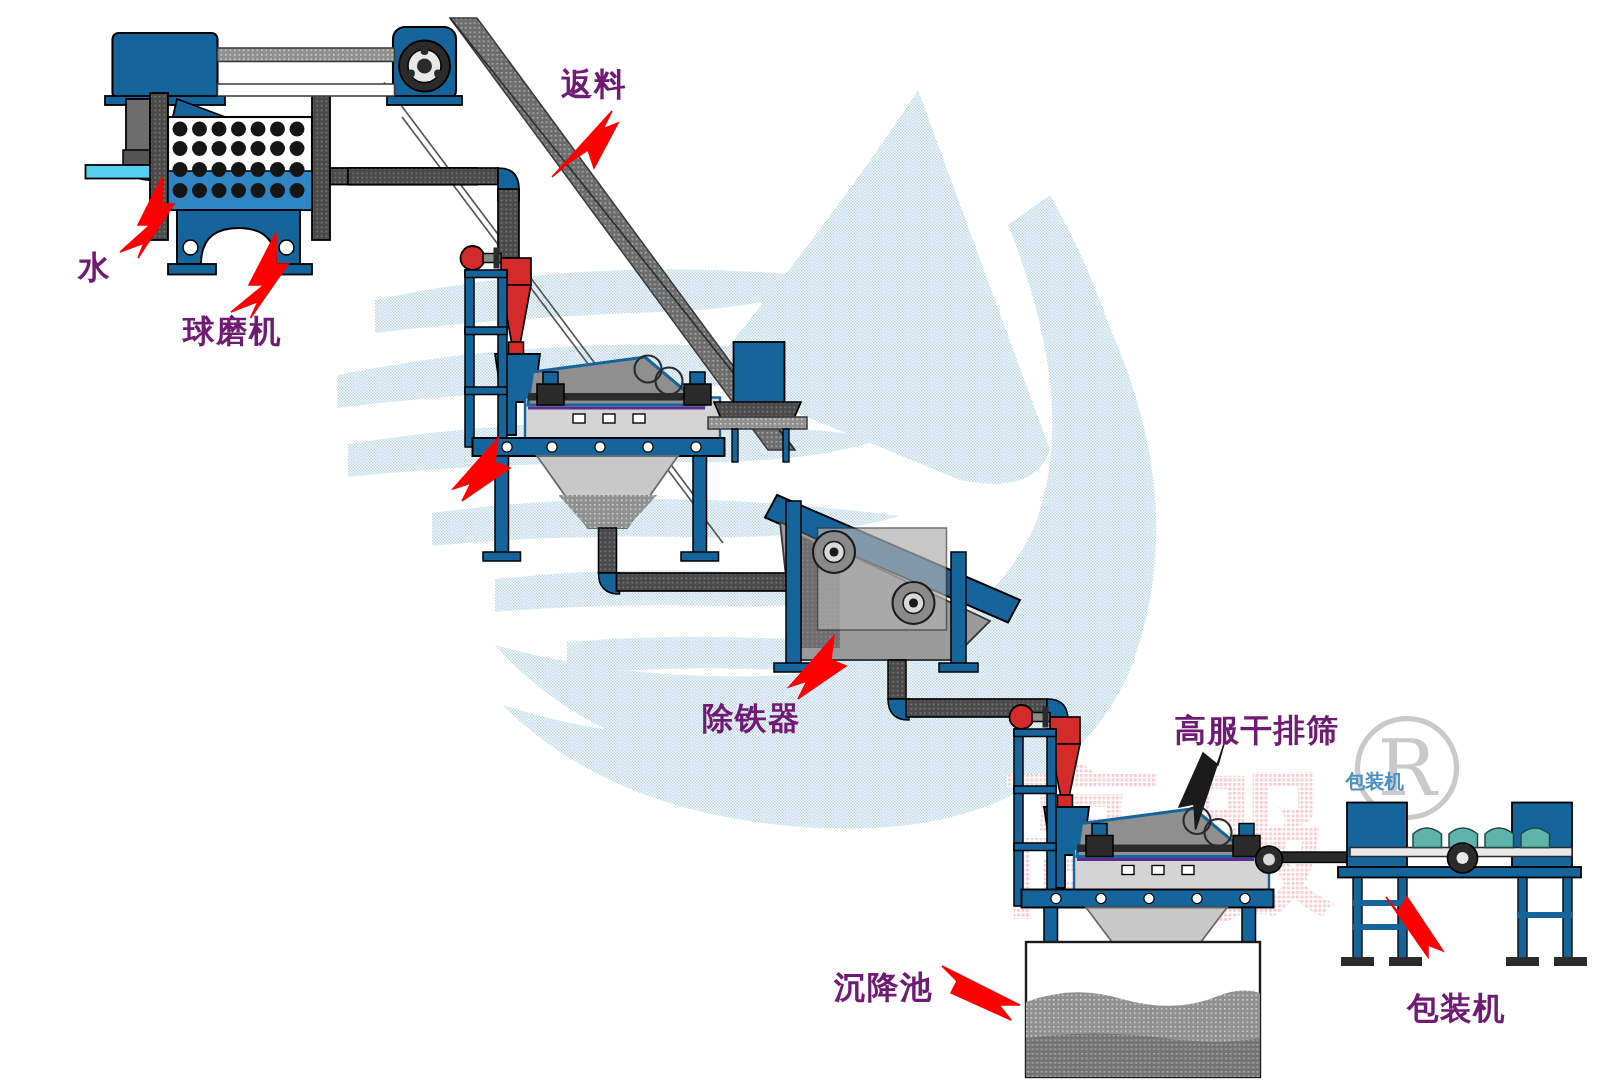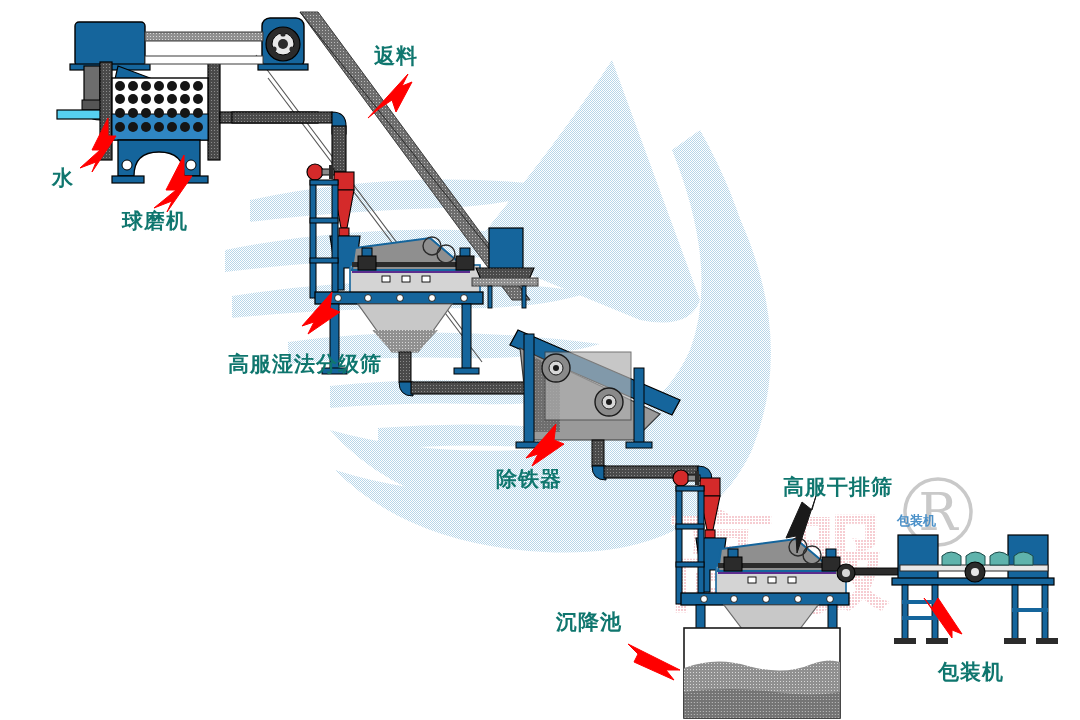--- a/index.html
+++ b/index.html
@@ -1,20 +1,20 @@
 <!DOCTYPE html>
 <html><head>
 <meta charset="utf-8">
 <style>
   html,body{margin:0;padding:0;background:#fff;}
   body{width:1080px;height:720px;overflow:hidden;
        font-family:"DejaVu Sans","Liberation Sans",sans-serif;}
   #stage{position:relative;width:1080px;height:720px;background:#ffffff;}
   #stage svg{position:absolute;left:0;top:0;}
-  .lbl{position:absolute;color:#0f766e;font-weight:bold;font-size:21px;
+  .lbl{position:absolute;color:#701a75;font-weight:bold;font-size:21px;
        font-family:Liberation Sans, sans-serif;white-space:nowrap;
        letter-spacing:1px;text-align:center;}
   .lbl-blue{position:absolute;color:#4a90c8;font-weight:bold;font-size:13px;
        font-family:"DejaVu Sans","Liberation Sans",sans-serif;white-space:nowrap;}
 </style>
 </head>
 <body>
 
 <div id="stage">
 
@@ -333,21 +333,20 @@
     <path d="M556 424 L526 458 L538 454 L532 466 L564 444 L554 440 Z" fill="#ff0000" stroke="#ff0000" stroke-width="1"></path>
     <path d="M797 553 L816 496 L812 510 L802 502 L786 538 L796 536 Z" fill="#1a1a1a" stroke="#1a1a1a" stroke-width="1"></path>
     <path d="M628 644 L680 670 L666 670 L674 680 L634 662 L638 654 Z" fill="#ff0000" stroke="#ff0000" stroke-width="1"></path>
     <path d="M952 638 L924 598 L932 608 L938 598 L962 634 L952 630 Z" fill="#ff0000" stroke="#ff0000" stroke-width="1"></path>
   </g>
 </svg>
 
 <div class="lbl" style="left:52px;top:164px;">水</div>
 <div class="lbl" style="left:122px;top:207px;">球磨机</div>
 <div class="lbl" style="left:374px;top:42px;">返料</div>
-<div class="lbl" style="left:228px;top:350px;">高服湿法分级筛</div>
-<div class="lbl" style="left:496px;top:465px;">除铁器</div>
+<div class="lbl" style="left:468px;top:465px;">除铁器</div>
 <div class="lbl" style="left:783px;top:473px;">高服干排筛</div>
-<div class="lbl" style="left:556px;top:608px;">沉降池</div>
+<div class="lbl" style="left:556px;top:644px;">沉降池</div>
 <div class="lbl" style="left:938px;top:658px;">包装机</div>
 
 <div class="lbl-blue" style="left:897px;top:512px;">包装机</div>
 
 </div>
 
 </body></html>

